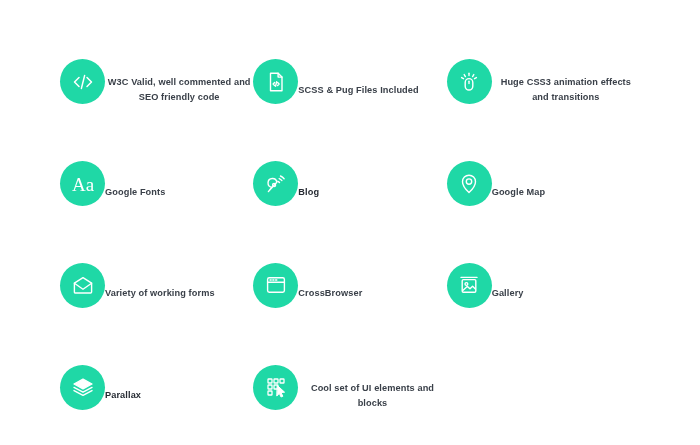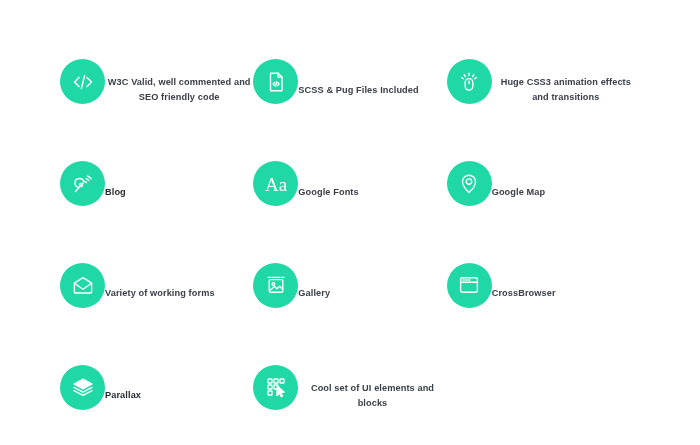--- a/index.html
+++ b/index.html
@@ -107,83 +107,83 @@
         <line x1="17.8" y1="5.6" x2="16.6" y2="7.6"></line>
         <line x1="5.6" y1="8.6" x2="7.5" y2="9.7"></line>
         <line x1="20.4" y1="8.6" x2="18.5" y2="9.7"></line>
       </svg>
     </span>
     <div class="feature-label normal">Huge CSS3 animation effects and transitions</div>
   </div>
 
   <div class="feature-item">
     <span class="icon-circle">
+      <svg width="30" height="26" viewBox="0 0 30 26">
+        <text class="aa-text" x="15" y="19.5" text-anchor="middle">Aa</text>
+      </svg>
+    </span>
+    <div class="feature-label normal">Google Fonts</div>
+  </div>
+
+  <div class="feature-item">
+    <span class="icon-circle">
       <svg width="26" height="26" viewBox="0 0 26 26" fill="none" stroke="#ffffff" stroke-width="1.4" stroke-linecap="round" stroke-linejoin="round">
         <path d="M13.8 11.2 a4.4 4.4 0 1 0 -5 5 L5.4 20.6 Z"></path>
         <circle cx="11.1" cy="14" r="1.5"></circle>
         <path d="M14.8 10.3 a5.3 5.3 0 0 1 1.7 1.2"></path>
         <path d="M16.2 7.6 a8.2 8.2 0 0 1 2.7 2"></path>
         <path d="M17.5 5 a11 11 0 0 1 3.6 2.7"></path>
       </svg>
     </span>
     <div class="feature-label bold">Blog</div>
   </div>
 
   <div class="feature-item">
     <span class="icon-circle">
-      <svg width="30" height="26" viewBox="0 0 30 26">
-        <text class="aa-text" x="15" y="19.5" text-anchor="middle">Aa</text>
-      </svg>
-    </span>
-    <div class="feature-label normal">Google Fonts</div>
-  </div>
-
-  <div class="feature-item">
-    <span class="icon-circle">
       <svg width="26" height="26" viewBox="0 0 26 26" fill="none" stroke="#ffffff" stroke-width="1.4" stroke-linecap="round" stroke-linejoin="round">
         <path d="M13 4.2 c-3.6 0 -6.5 2.9 -6.5 6.5 c0 4.7 6.5 10.9 6.5 10.9 s6.5 -6.2 6.5 -10.9 c0 -3.6 -2.9 -6.5 -6.5 -6.5 z"></path>
         <circle cx="13" cy="10.6" r="2.7"></circle>
       </svg>
     </span>
     <div class="feature-label normal">Google Map</div>
   </div>
 
   <div class="feature-item">
     <span class="icon-circle">
       <svg width="26" height="26" viewBox="0 0 26 26" fill="none" stroke="#ffffff" stroke-width="1.4" stroke-linecap="round" stroke-linejoin="round">
         <path d="M4.4 11.2 L13 5.6 L21.6 11.2 V20 a1 1 0 0 1 -1 1 H5.4 a1 1 0 0 1 -1 -1 Z"></path>
         <polyline points="4.4,11.2 13,17.2 21.6,11.2"></polyline>
       </svg>
     </span>
     <div class="feature-label normal">Variety of working forms</div>
-  </div>
-
-  <div class="feature-item">
-    <span class="icon-circle">
-      <svg width="26" height="26" viewBox="0 0 26 26" fill="none" stroke="#ffffff" stroke-width="1.4" stroke-linecap="round" stroke-linejoin="round">
-        <line x1="5" y1="5.4" x2="21" y2="5.4"></line>
-        <rect x="6.2" y="7.6" width="13.6" height="12.6" rx="1.2"></rect>
-        <circle cx="10.4" cy="12" r="1.4"></circle>
-        <polyline points="6.8,18.4 11.2,14.4 14,16.8 16.6,14.2 19.4,17"></polyline>
-      </svg>
-    </span>
-    <div class="feature-label normal">Gallery</div>
   </div>
 
   <div class="feature-item">
     <span class="icon-circle">
       <svg width="26" height="26" viewBox="0 0 26 26" fill="none" stroke="#ffffff" stroke-width="1.4" stroke-linecap="round" stroke-linejoin="round">
         <rect x="4.6" y="5.8" width="16.8" height="14.4" rx="1.6"></rect>
         <line x1="4.6" y1="10.2" x2="21.4" y2="10.2"></line>
         <line x1="7" y1="8" x2="8.2" y2="8"></line>
         <line x1="9.8" y1="8" x2="11" y2="8"></line>
         <line x1="12.6" y1="8" x2="13.8" y2="8"></line>
       </svg>
     </span>
     <div class="feature-label normal">CrossBrowser</div>
+  </div>
+
+  <div class="feature-item">
+    <span class="icon-circle">
+      <svg width="26" height="26" viewBox="0 0 26 26" fill="none" stroke="#ffffff" stroke-width="1.4" stroke-linecap="round" stroke-linejoin="round">
+        <line x1="5" y1="5.4" x2="21" y2="5.4"></line>
+        <rect x="6.2" y="7.6" width="13.6" height="12.6" rx="1.2"></rect>
+        <circle cx="10.4" cy="12" r="1.4"></circle>
+        <polyline points="6.8,18.4 11.2,14.4 14,16.8 16.6,14.2 19.4,17"></polyline>
+      </svg>
+    </span>
+    <div class="feature-label normal">Gallery</div>
   </div>
 
   <div class="feature-item">
     <span class="icon-circle">
       <svg width="26" height="26" viewBox="0 0 26 26" fill="none" stroke="#ffffff" stroke-width="1.4" stroke-linecap="round" stroke-linejoin="round">
         <polygon points="13,5.2 22,10 13,14.8 4,10" fill="#ffffff" stroke="#ffffff"></polygon>
         <polyline points="4,13.4 13,18.2 22,13.4"></polyline>
         <polyline points="4,16.6 13,21.4 22,16.6"></polyline>
       </svg>
     </span>

